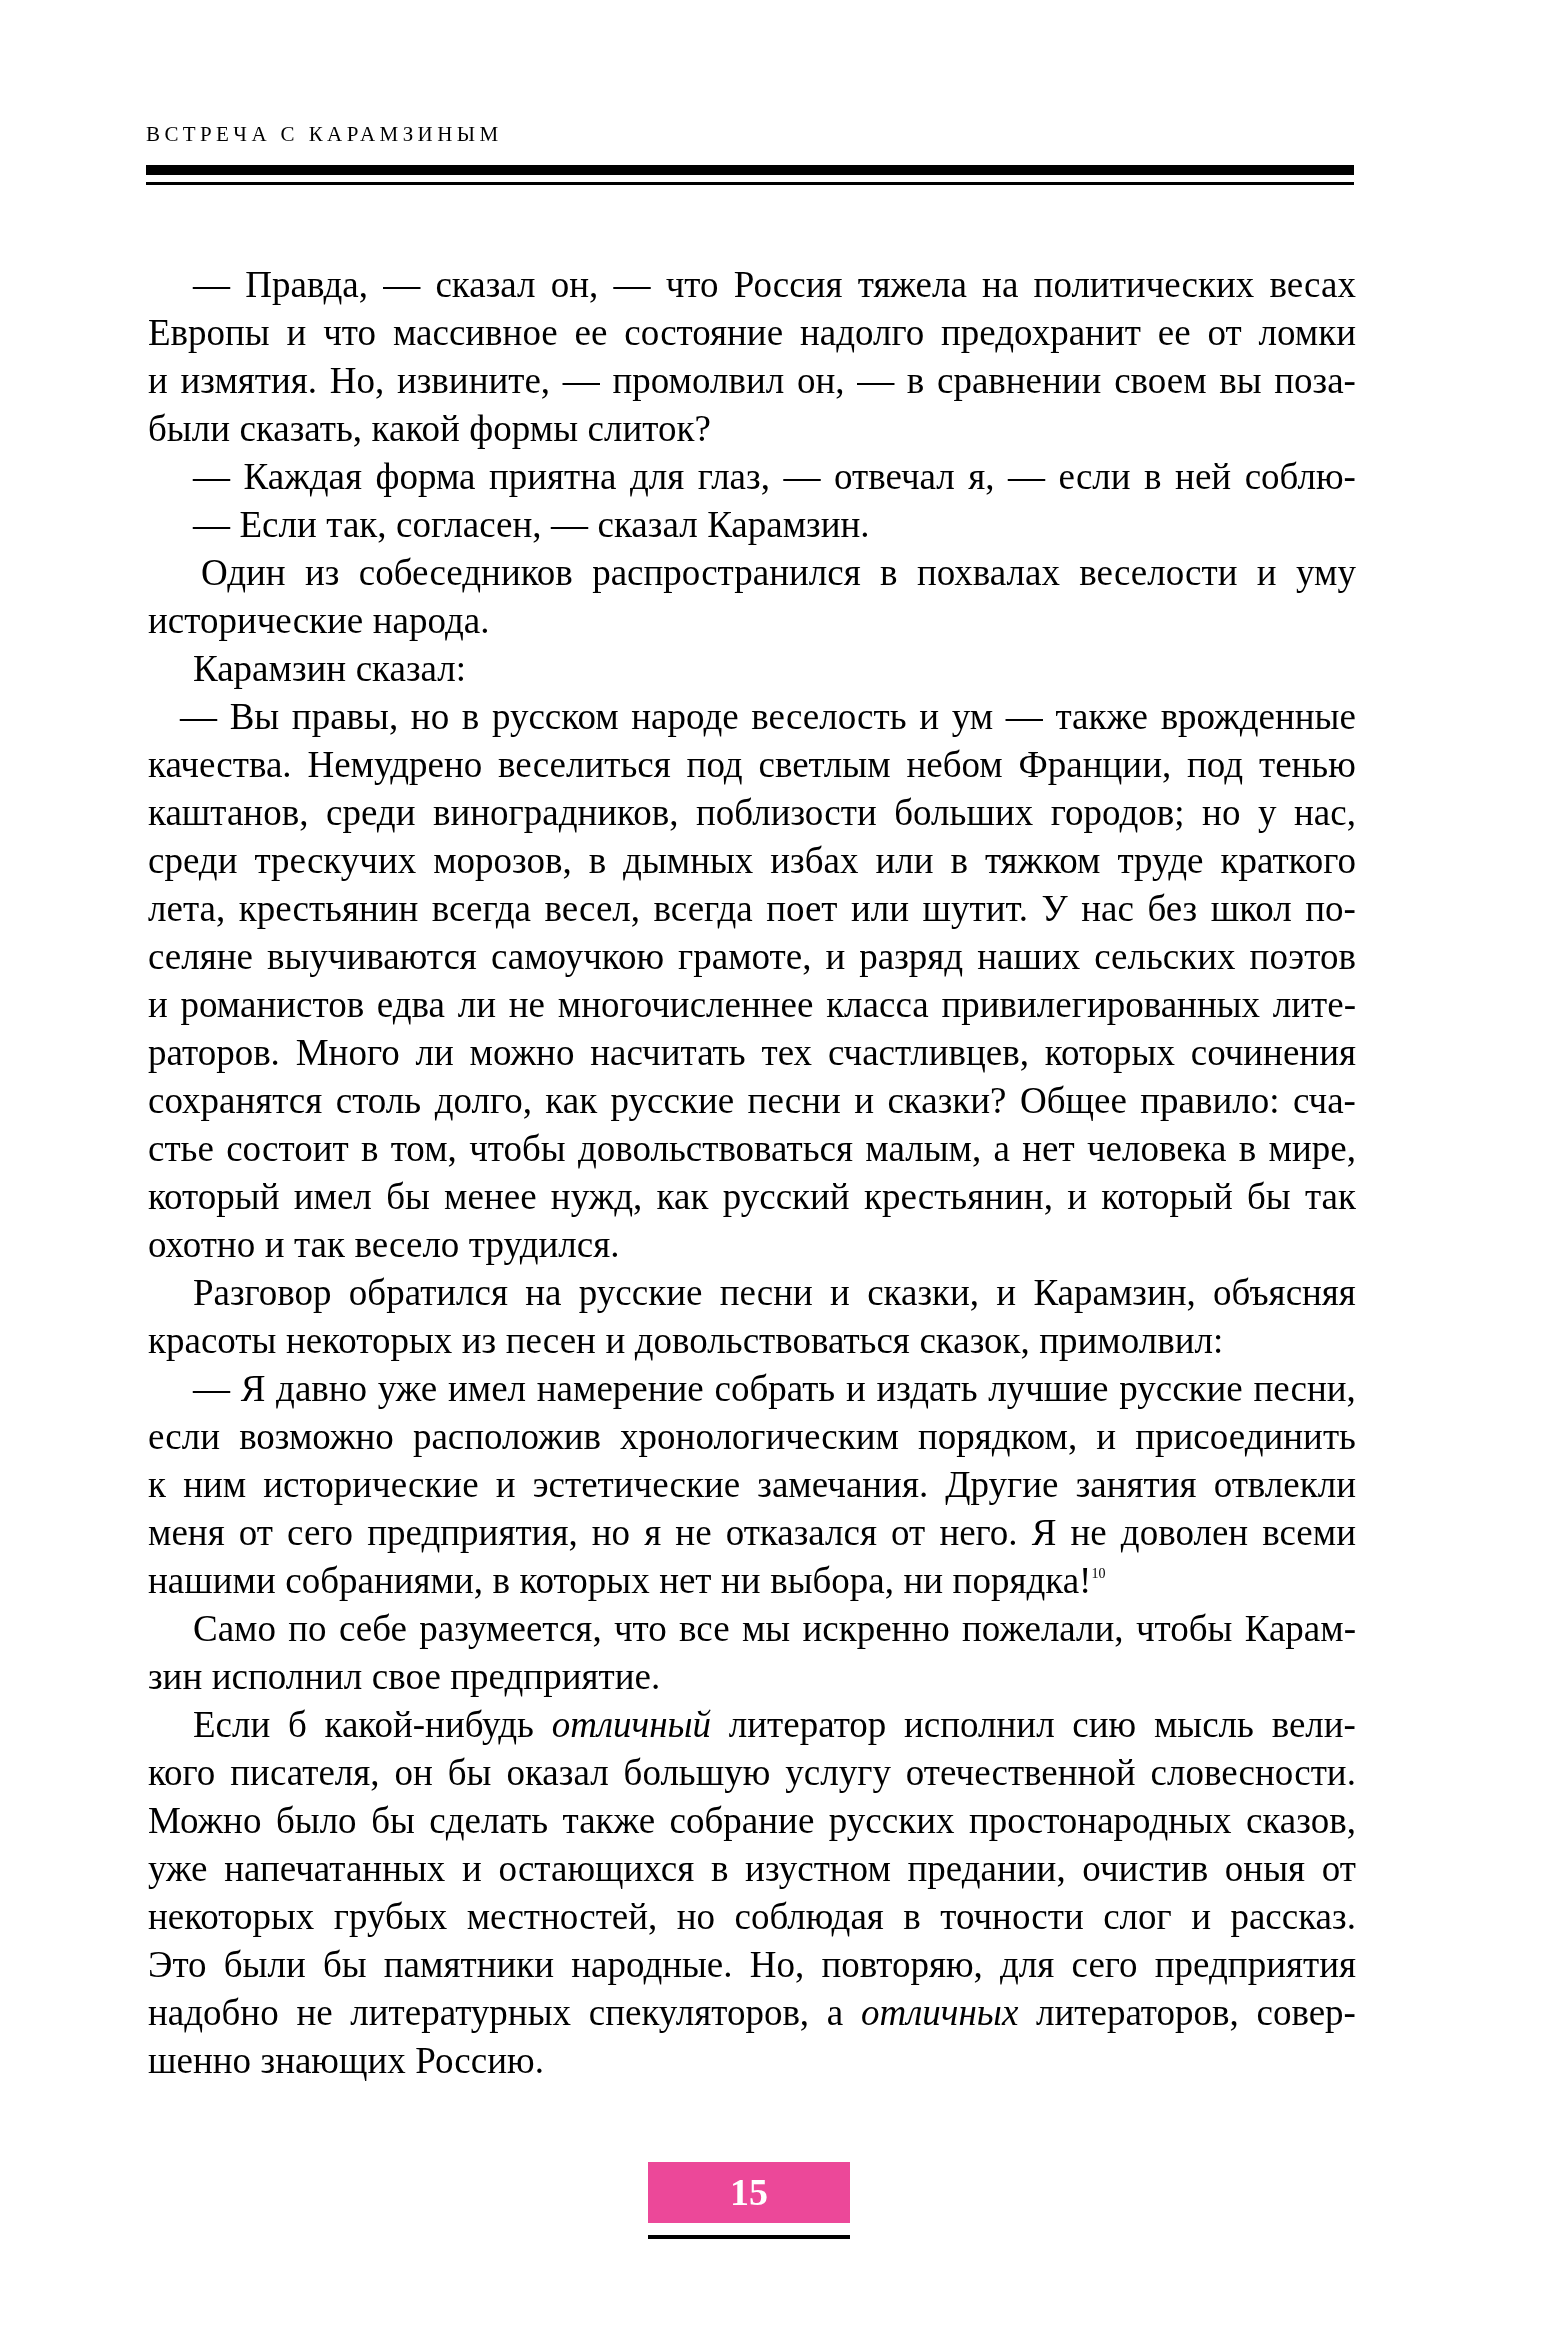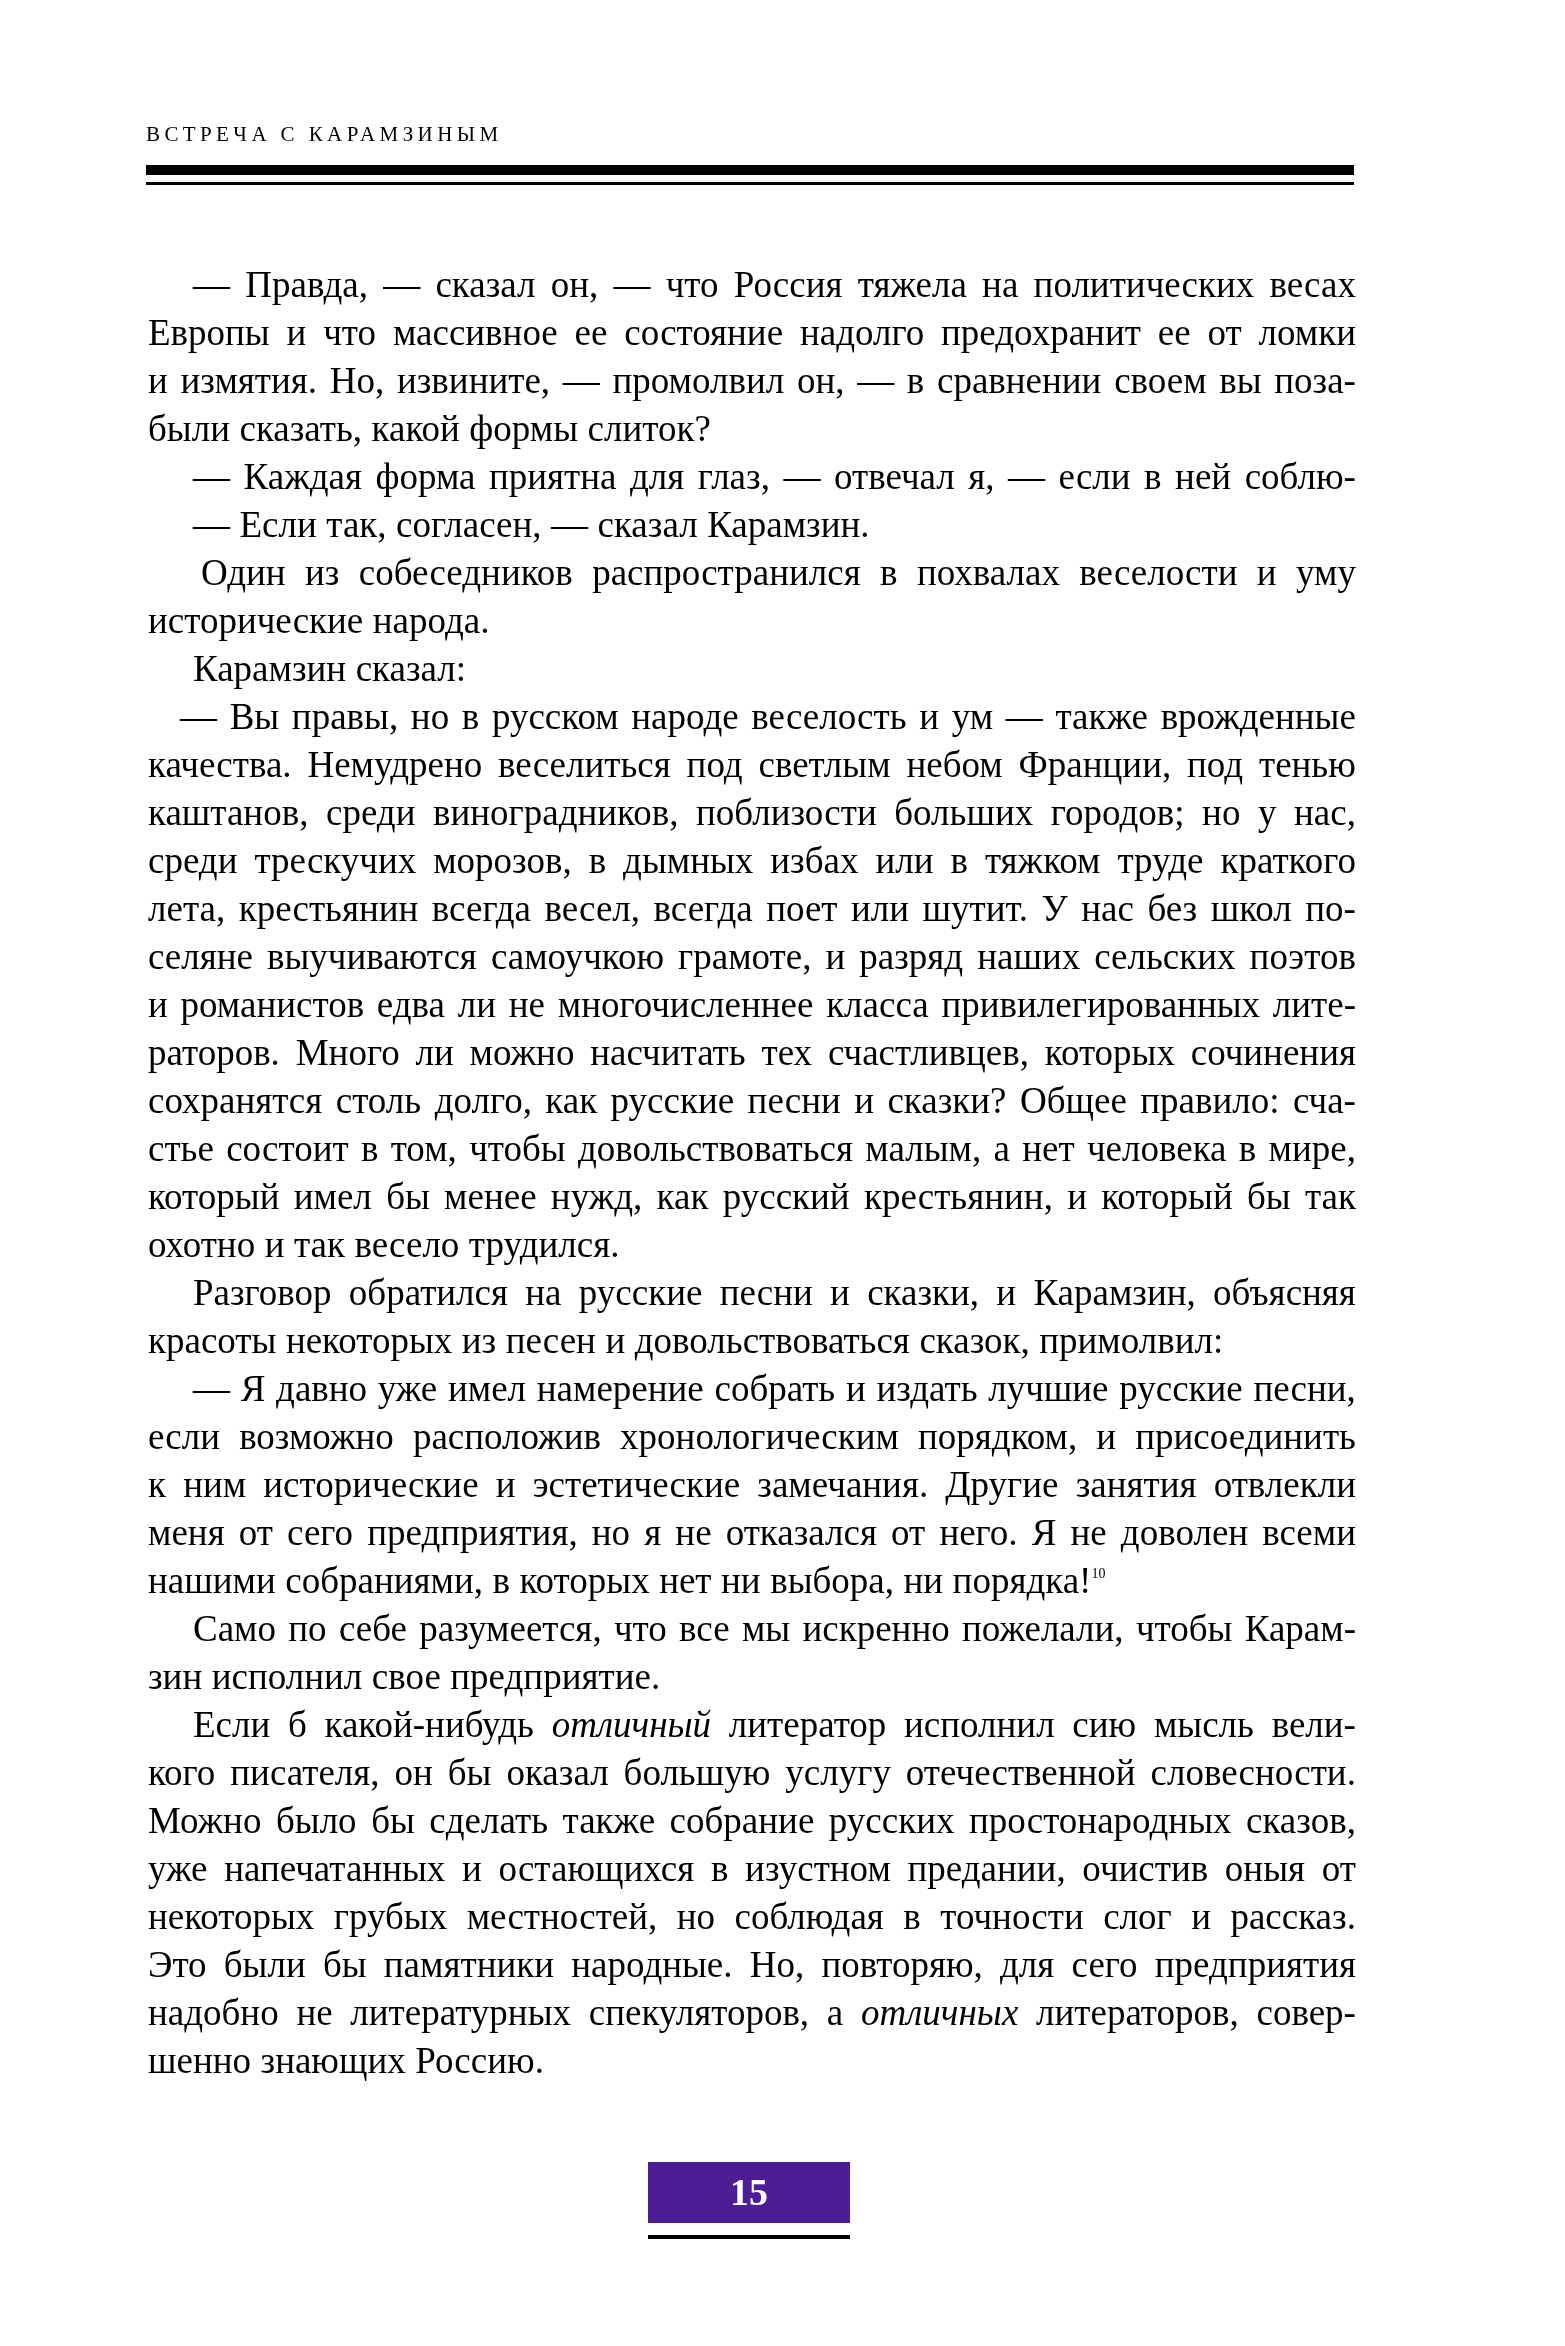--- a/index.html
+++ b/index.html
@@ -73,21 +73,21 @@
       font-size: 14px;
       vertical-align: 15px;
       line-height: 0;
     }
     .page-number-box {
       position: absolute;
       left: 648px;
       top: 2162px;
       width: 202px;
       height: 61px;
-      background: #4c1d95;
+      background: #ec4899;
       color: #fff;
       text-align: center;
       font-weight: bold;
       font-size: 38px;
       line-height: 61px;
       font-family: "Liberation Serif", serif;
     }
     .page-number-rule {
       position: absolute;
       left: 648px;

